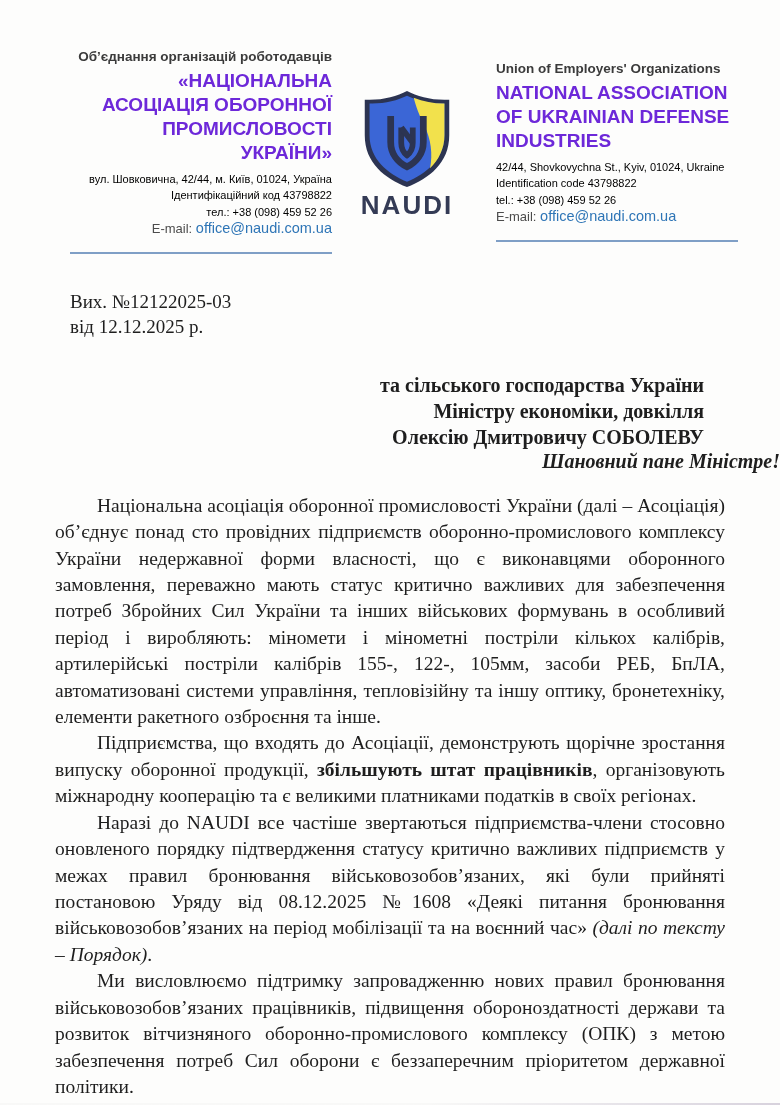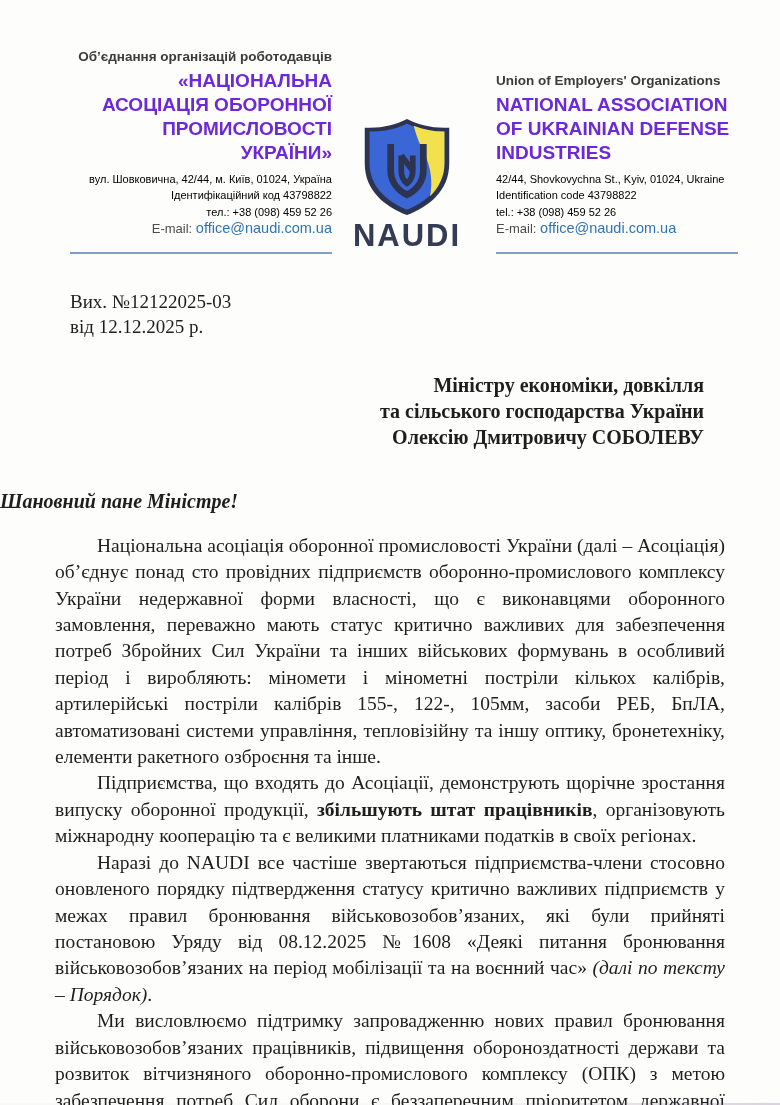--- a/index.html
+++ b/index.html
@@ -9,21 +9,21 @@
     width:780px; height:1105px;
     margin:0 auto;
     background:#fdfdfc;
     color:#1e1e1e;
     font-family:"Liberation Serif", serif;
     overflow:hidden;
   }
   
   .letterhead {
     display:flex;
-    align-items:flex-end;
+    align-items:center;
     padding:48px 38px 0 70px;
   }
   .lh-col { font-family:"Liberation Sans", sans-serif; }
   .lh-left  { width:262px; text-align:right; }
   .lh-right { width:256px; text-align:left; padding-left:14px; }
   .lh-center {
     width:150px;
     display:flex; flex-direction:column; align-items:center;
     padding-top:8px;
   }
@@ -44,38 +44,37 @@
   }
   .lh-divider {
     margin-top:16px;
     border-top:2px solid #7f9fc6;
     width:100%; height:0;
   }
   
   .logo-shield { width:96px; height:100px; display:block; }
   .logo-wordmark {
     font-family:"Liberation Sans", sans-serif;
-    font-size:31px; font-weight:bold; letter-spacing:2px;
+    font-size:26px; font-weight:bold; letter-spacing:2px;
     color:#343b55; margin-top:1px;
   }
   
   .reference {
     margin:36px 18px 0 70px;
     font-size:19px; line-height:1.3;
   }
   
   .addressee {
     margin:32px 76px 0 0;
     text-align:right;
     font-weight:bold; font-size:20px; line-height:1.3;
   }
   
   .salutation {
-    margin-top:40px;
-    text-align:left;
+    text-align:right;
     font-weight:bold; font-style:italic; font-size:20px;
   }
   
   .letter-body {
     margin:20px 55px 0 55px;
     font-size:19.5px; line-height:1.355;
     text-align:justify;
   }
   .letter-body p { text-indent:42px; margin:0; }
   .p-bold { font-weight:bold; }
@@ -131,22 +130,22 @@
     </div>
 
   </div>
 
   <div class="reference">
     <div>Вих. №12122025-03</div>
     <div>від 12.12.2025 р.</div>
   </div>
 
   <div class="addressee">
+    <div>та сільського господарства України</div>
     <div>Міністру економіки, довкілля</div>
-    <div>та сільського господарства України</div>
     <div>Олексію Дмитровичу СОБОЛЕВУ</div>
   </div>
 
   <div class="salutation">Шановний пане Міністре!</div>
 
   <div class="letter-body">
     <p>Національна асоціація оборонної промисловості України (далі – Асоціація) об’єднує понад сто провідних підприємств оборонно-промислового комплексу України недержавної форми власності, що є виконавцями оборонного замовлення, переважно мають статус критично важливих для забезпечення потреб Збройних Сил України та інших військових формувань в особливий період і виробляють: міномети і мінометні постріли кількох калібрів, артилерійські постріли калібрів 155-, 122-, 105мм, засоби РЕБ, БпЛА, автоматизовані системи управління, тепловізійну та іншу оптику, бронетехніку, елементи ракетного озброєння та інше.</p>
     <p><span>Підприємства, що входять до Асоціації, демонструють щорічне зростання випуску оборонної продукції, </span><span class="inline-bold">збільшують штат працівників</span><span>, організовують міжнародну кооперацію та є великими платниками податків в своїх регіонах.</span></p>
     <p><span>Наразі до NAUDI все частіше звертаються підприємства-члени стосовно оновленого порядку підтвердження статусу критично важливих підприємств у межах правил бронювання військовозобов’язаних, які були прийняті постановою Уряду від 08.12.2025 №1608 «Деякі питання бронювання військовозобов’язаних на період мобілізації та на воєнний час» </span><span class="inline-italic">(далі по тексту – Порядок)</span><span>.</span></p>
     <p>Ми висловлюємо підтримку запровадженню нових правил бронювання військовозобов’язаних працівників, підвищення обороноздатності держави та розвиток вітчизняного оборонно-промислового комплексу (ОПК) з метою забезпечення потреб Сил оборони є беззаперечним пріоритетом державної політики.</p>

